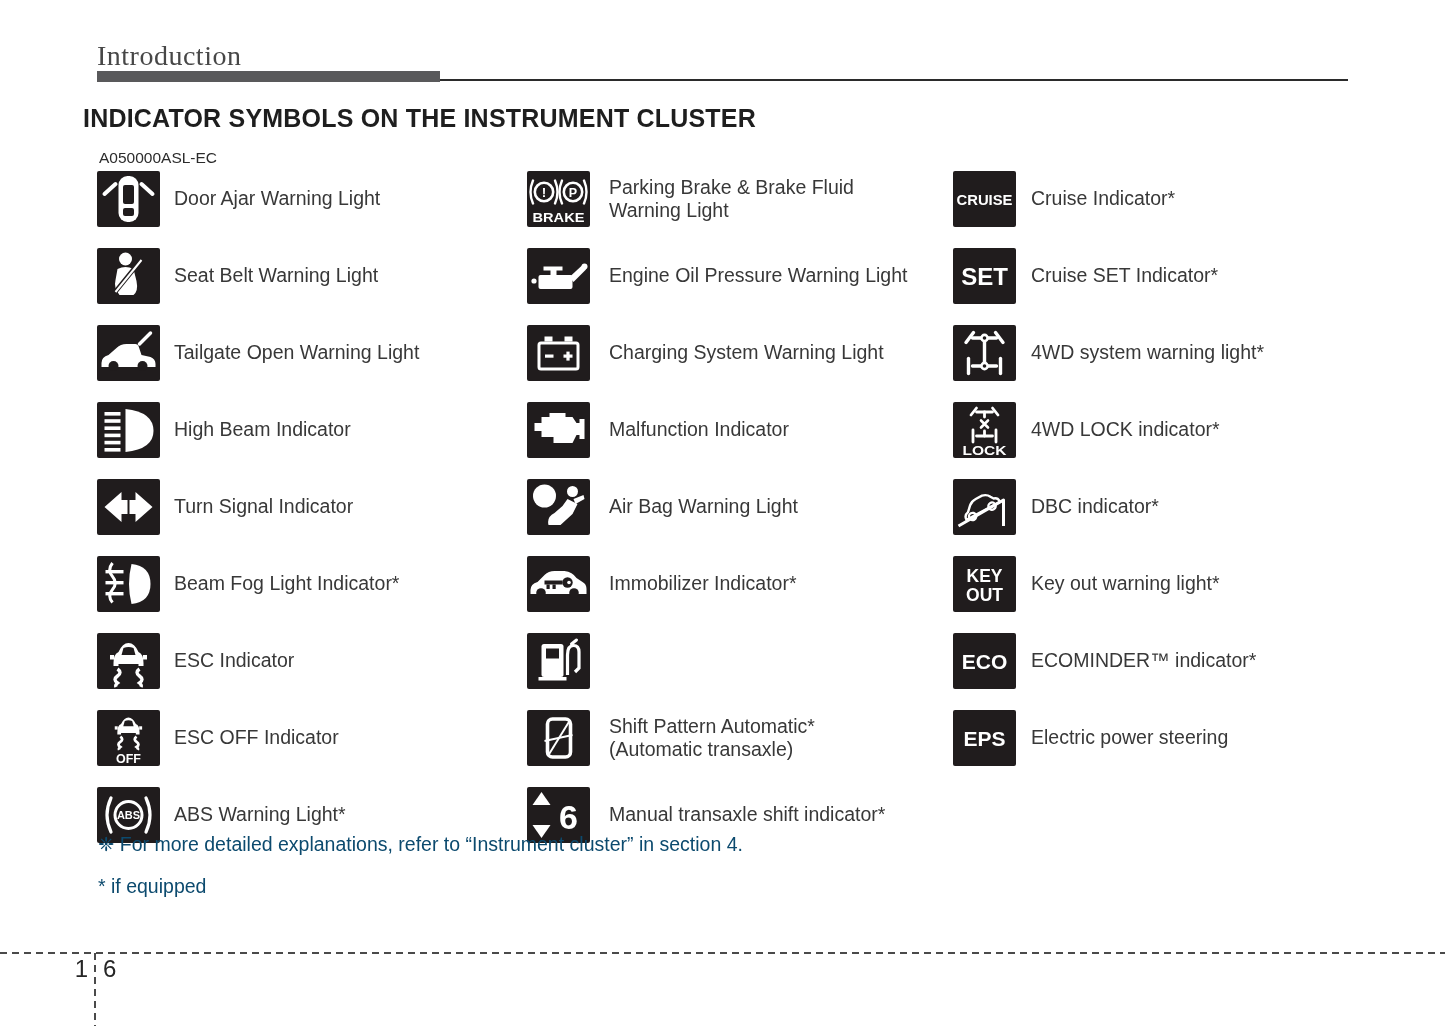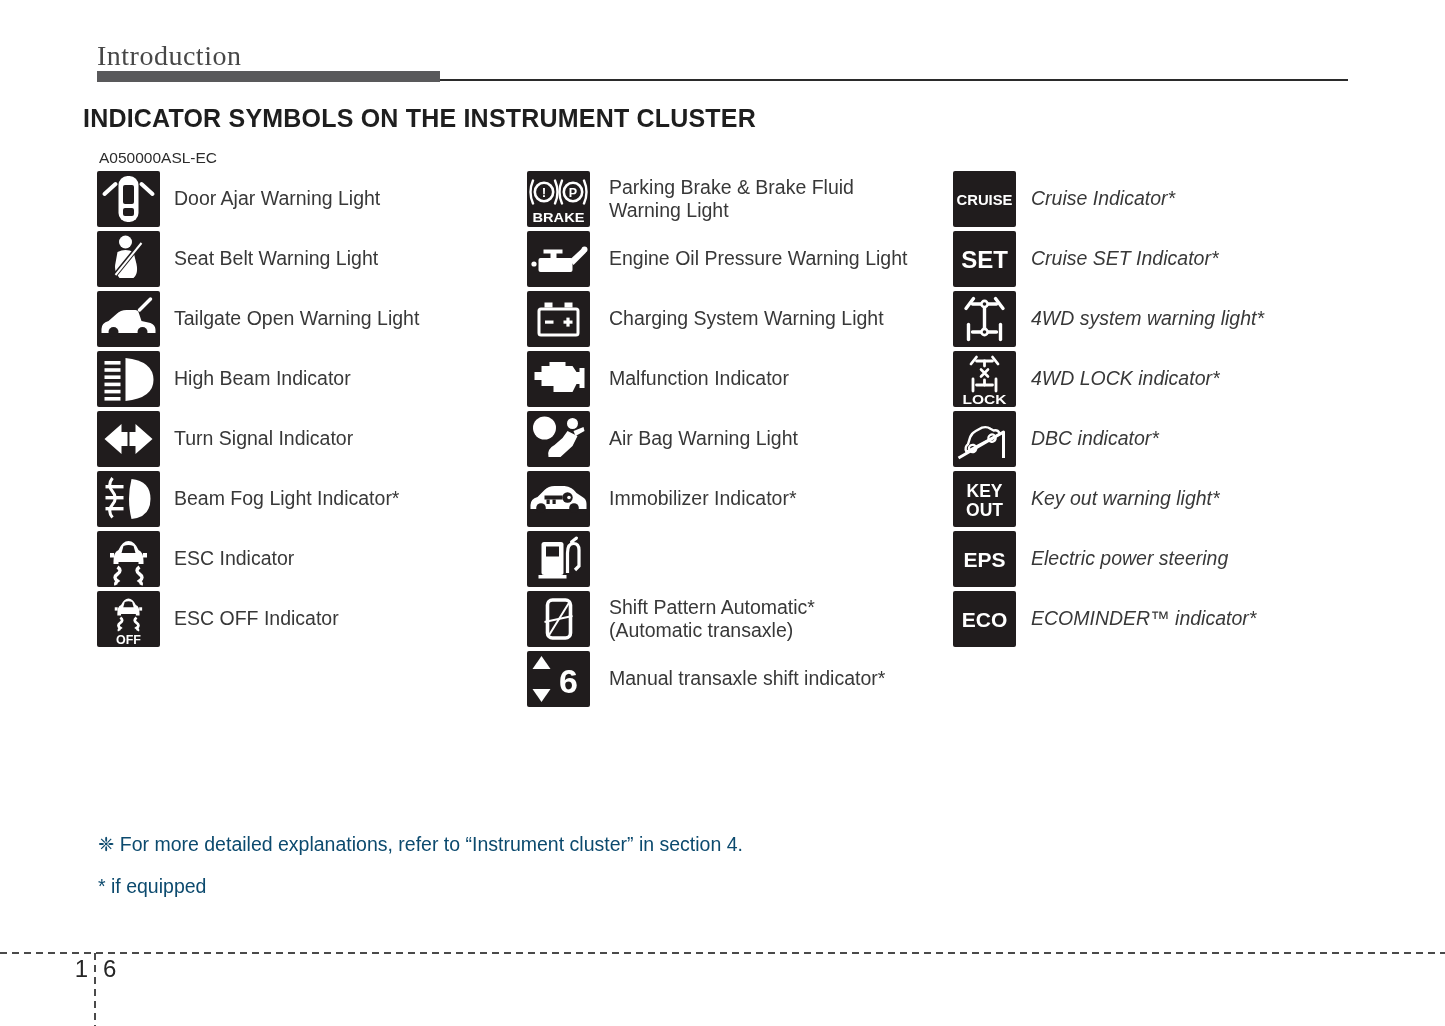--- a/index.html
+++ b/index.html
@@ -16,30 +16,30 @@
   .chapter{position:absolute;left:97px;top:40px;font-family:"Liberation Serif", serif;
            font-size:28px;color:#474747;letter-spacing:.5px;}
   .rule-line{position:absolute;left:97px;top:79px;width:1251px;height:2px;background:#2b2b2b;}
   .rule-bar{position:absolute;left:97px;top:71px;width:343px;height:11px;background:var(--bar);}
 
   .title{position:absolute;left:83px;top:104px;font-size:25px;font-weight:bold;color:#1e1e1e;letter-spacing:.2px;}
   .code{position:absolute;left:99px;top:149px;font-size:15.5px;color:#2c2c2c;}
 
   
   .grid{position:absolute;left:97px;top:171px;right:40px;display:flex;}
-  .col{display:flex;flex-direction:column;gap:4px;}
+  .col{display:flex;flex-direction:column;gap:21px;}
   .col1{width:430px;}
   .col2{width:426px;}
   .col3{flex:1;}
   .row{display:flex;align-items:center;min-height:56px;}
   .ic{flex:none;width:63px;height:56px;background:var(--iconbg);border-radius:2px;}
   .ic svg{display:block;width:100%;height:100%;}
   .lbl{margin-left:14px;font-size:19.5px;line-height:1.2;color:#383838;}
   .col2 .lbl{margin-left:19px;}
-  .col3 .lbl{margin-left:15px;font-style:italic;}
+  .col3 .lbl{margin-left:15px;}
   .ictxt{font-family:"Liberation Sans", sans-serif;font-weight:bold;fill:#fff;}
 
   
   .notes{position:absolute;left:98px;top:833px;font-size:19.5px;color:#0c4a6e;}
   .notes p+p{margin-top:19px;}
 
   
   .footer-dash-h{position:absolute;left:0;top:952px;width:1445px;height:2px;
      background:repeating-linear-gradient(90deg,#4a4a4a 0 7px,transparent 7px 12px);}
   .footer-dash-v{position:absolute;left:94px;top:953px;width:2px;height:73px;
@@ -167,20 +167,31 @@
               <path d="M26 15 q5 -2 10 0 l2 7 -14 0 Z" fill="#201c1d"></path>
               <path d="M20 36 q5 3.5 0 7 q-5 3.5 0 7 q-2.5 2 -1.5 4" stroke="#fff" stroke-width="3.8" fill="none"></path>
               <path d="M42 36 q-5 3.5 0 7 q5 3.5 0 7 q2.5 2 1.5 4" stroke="#fff" stroke-width="3.8" fill="none"></path>
             </g>
             <text class="ictxt" x="31" y="52.5" font-size="12.5" text-anchor="middle">OFF</text>
           </svg>
         </span>
         <span class="lbl">ESC OFF Indicator</span>
       </div>
 
+      <div class="row">
+        <span class="ic">
+          <svg viewBox="0 0 62 56">
+            <path d="M13.5 11 Q5.5 28 13.5 45" stroke="#fff" stroke-width="3.2" fill="none" stroke-linecap="round"></path>
+            <path d="M48.5 11 Q56.5 28 48.5 45" stroke="#fff" stroke-width="3.2" fill="none" stroke-linecap="round"></path>
+            <circle cx="31" cy="28" r="13.5" stroke="#fff" stroke-width="3" fill="none"></circle>
+            <text class="ictxt" x="31" y="32" font-size="11" text-anchor="middle">ABS</text>
+          </svg>
+        </span>
+        <span class="lbl">ABS Warning Light*</span>
+      </div>
 
     </div>
 
     <div class="col col2">
 
       <div class="row">
         <span class="ic">
           <svg viewBox="0 0 62 56">
             <circle cx="16.5" cy="21" r="9.2" stroke="#fff" stroke-width="2.6" fill="none"></circle>
             <text class="ictxt" x="16.5" y="26" font-size="13.5" text-anchor="middle">!</text>
@@ -378,33 +389,33 @@
             <text class="ictxt" x="31" y="26" font-size="17.5" text-anchor="middle">KEY</text>
             <text class="ictxt" x="31" y="45" font-size="17.5" text-anchor="middle">OUT</text>
           </svg>
         </span>
         <span class="lbl">Key out warning light*</span>
       </div>
 
       <div class="row">
         <span class="ic">
           <svg viewBox="0 0 62 56">
+            <text class="ictxt" x="31" y="36" font-size="21" text-anchor="middle">ECO</text>
+          </svg>
+        </span>
+        <span class="lbl">ECOMINDER™ indicator*</span>
+      </div>
+
+      <div class="row">
+        <span class="ic">
+          <svg viewBox="0 0 62 56">
             <text class="ictxt" x="31" y="36" font-size="21" text-anchor="middle">EPS</text>
           </svg>
         </span>
         <span class="lbl">Electric power steering</span>
-      </div>
-
-      <div class="row">
-        <span class="ic">
-          <svg viewBox="0 0 62 56">
-            <text class="ictxt" x="31" y="36" font-size="21" text-anchor="middle">ECO</text>
-          </svg>
-        </span>
-        <span class="lbl">ECOMINDER™ indicator*</span>
       </div>
 
     </div>
   </div>
 
   <div class="notes">
     <p>❈ For more detailed explanations, refer to “Instrument cluster” in section 4.</p>
     <p>* if equipped</p>
   </div>
 

